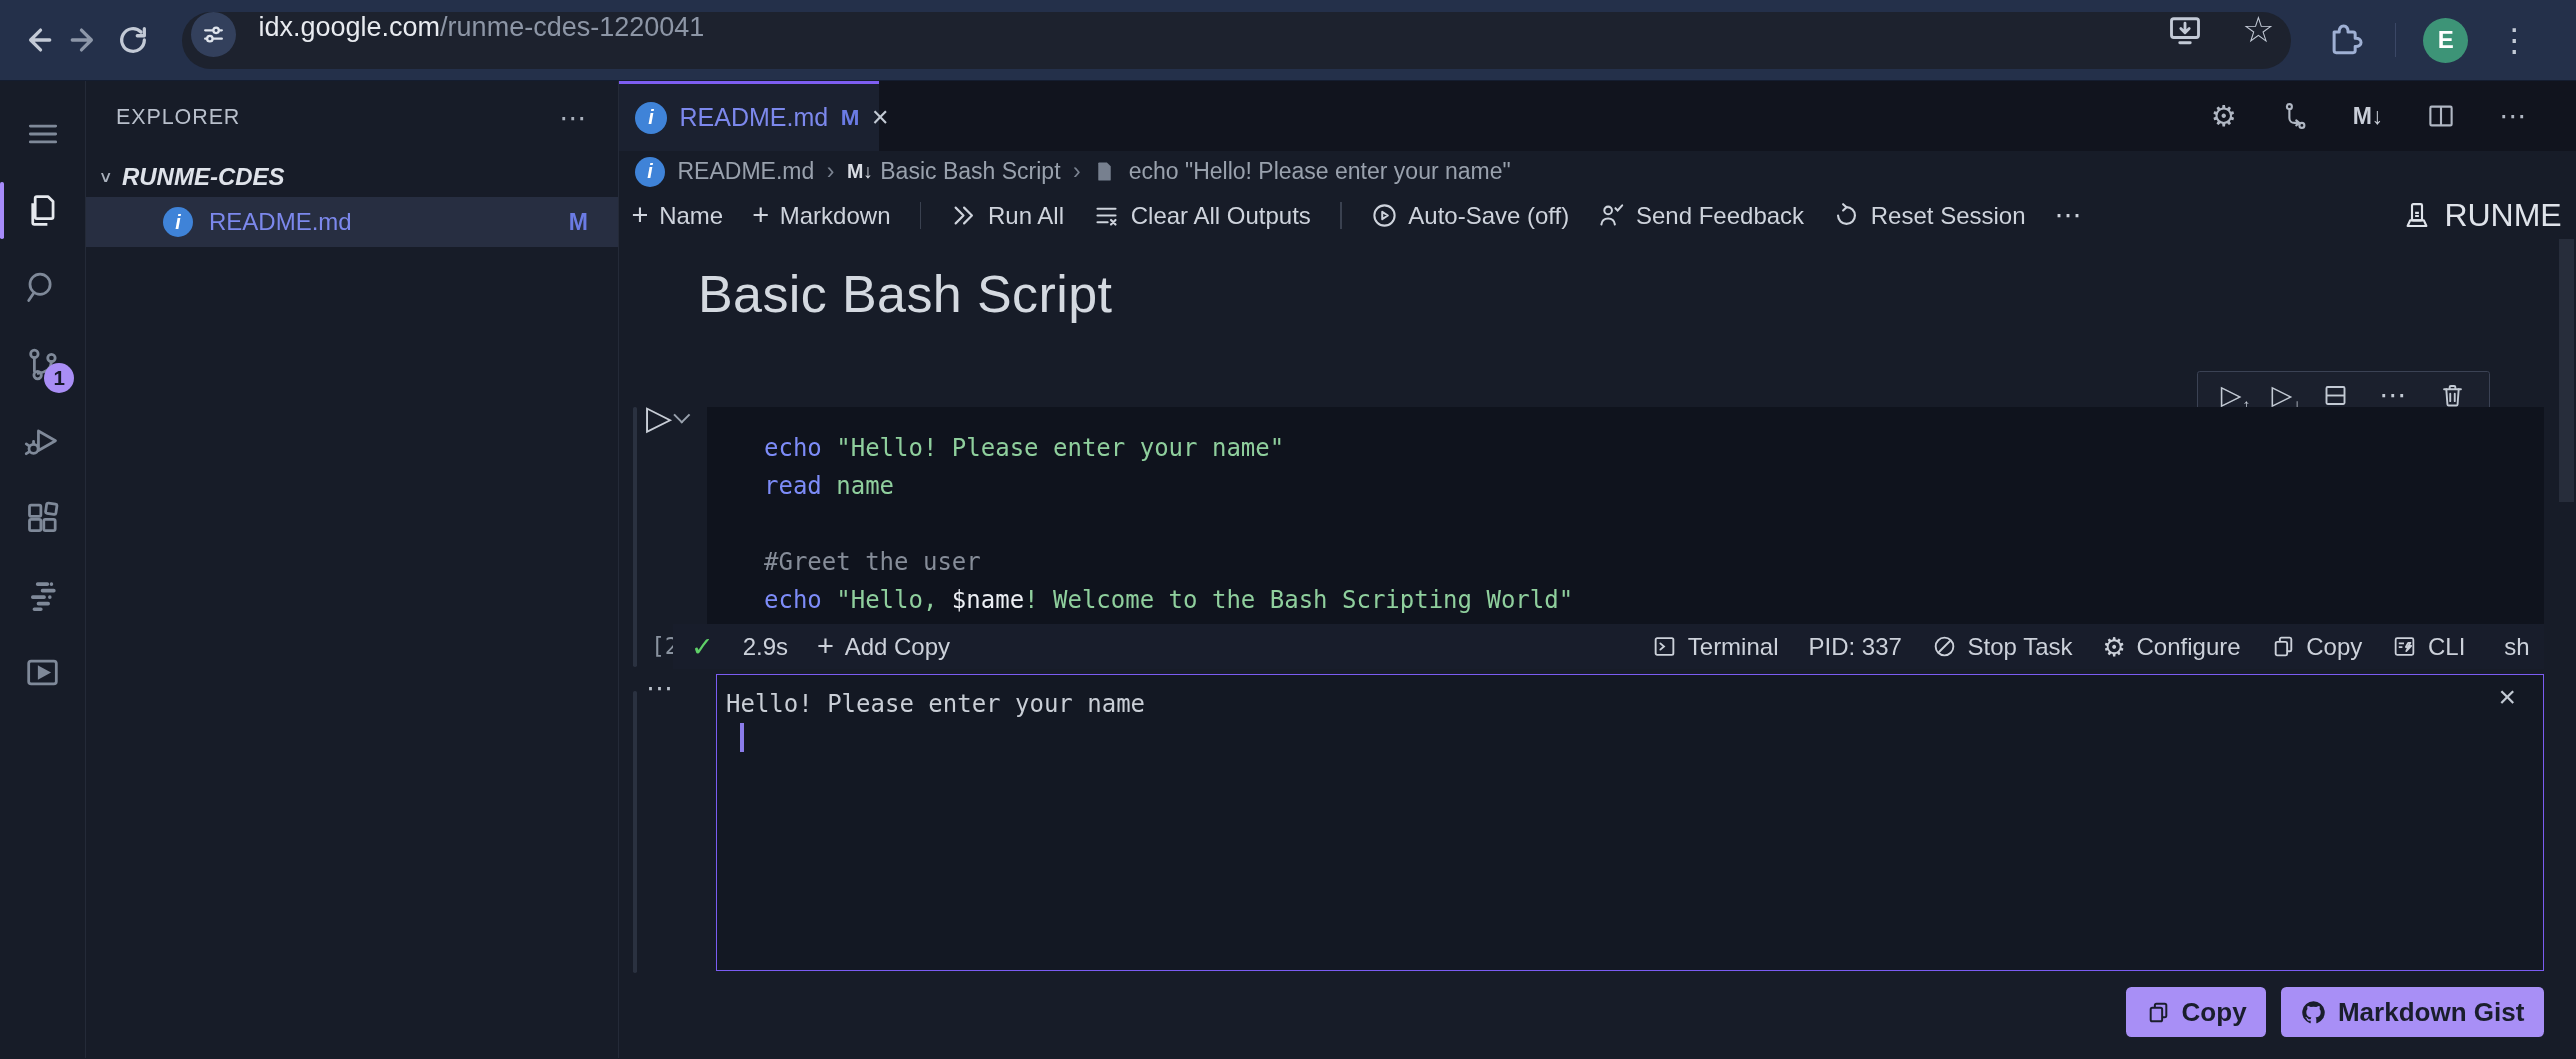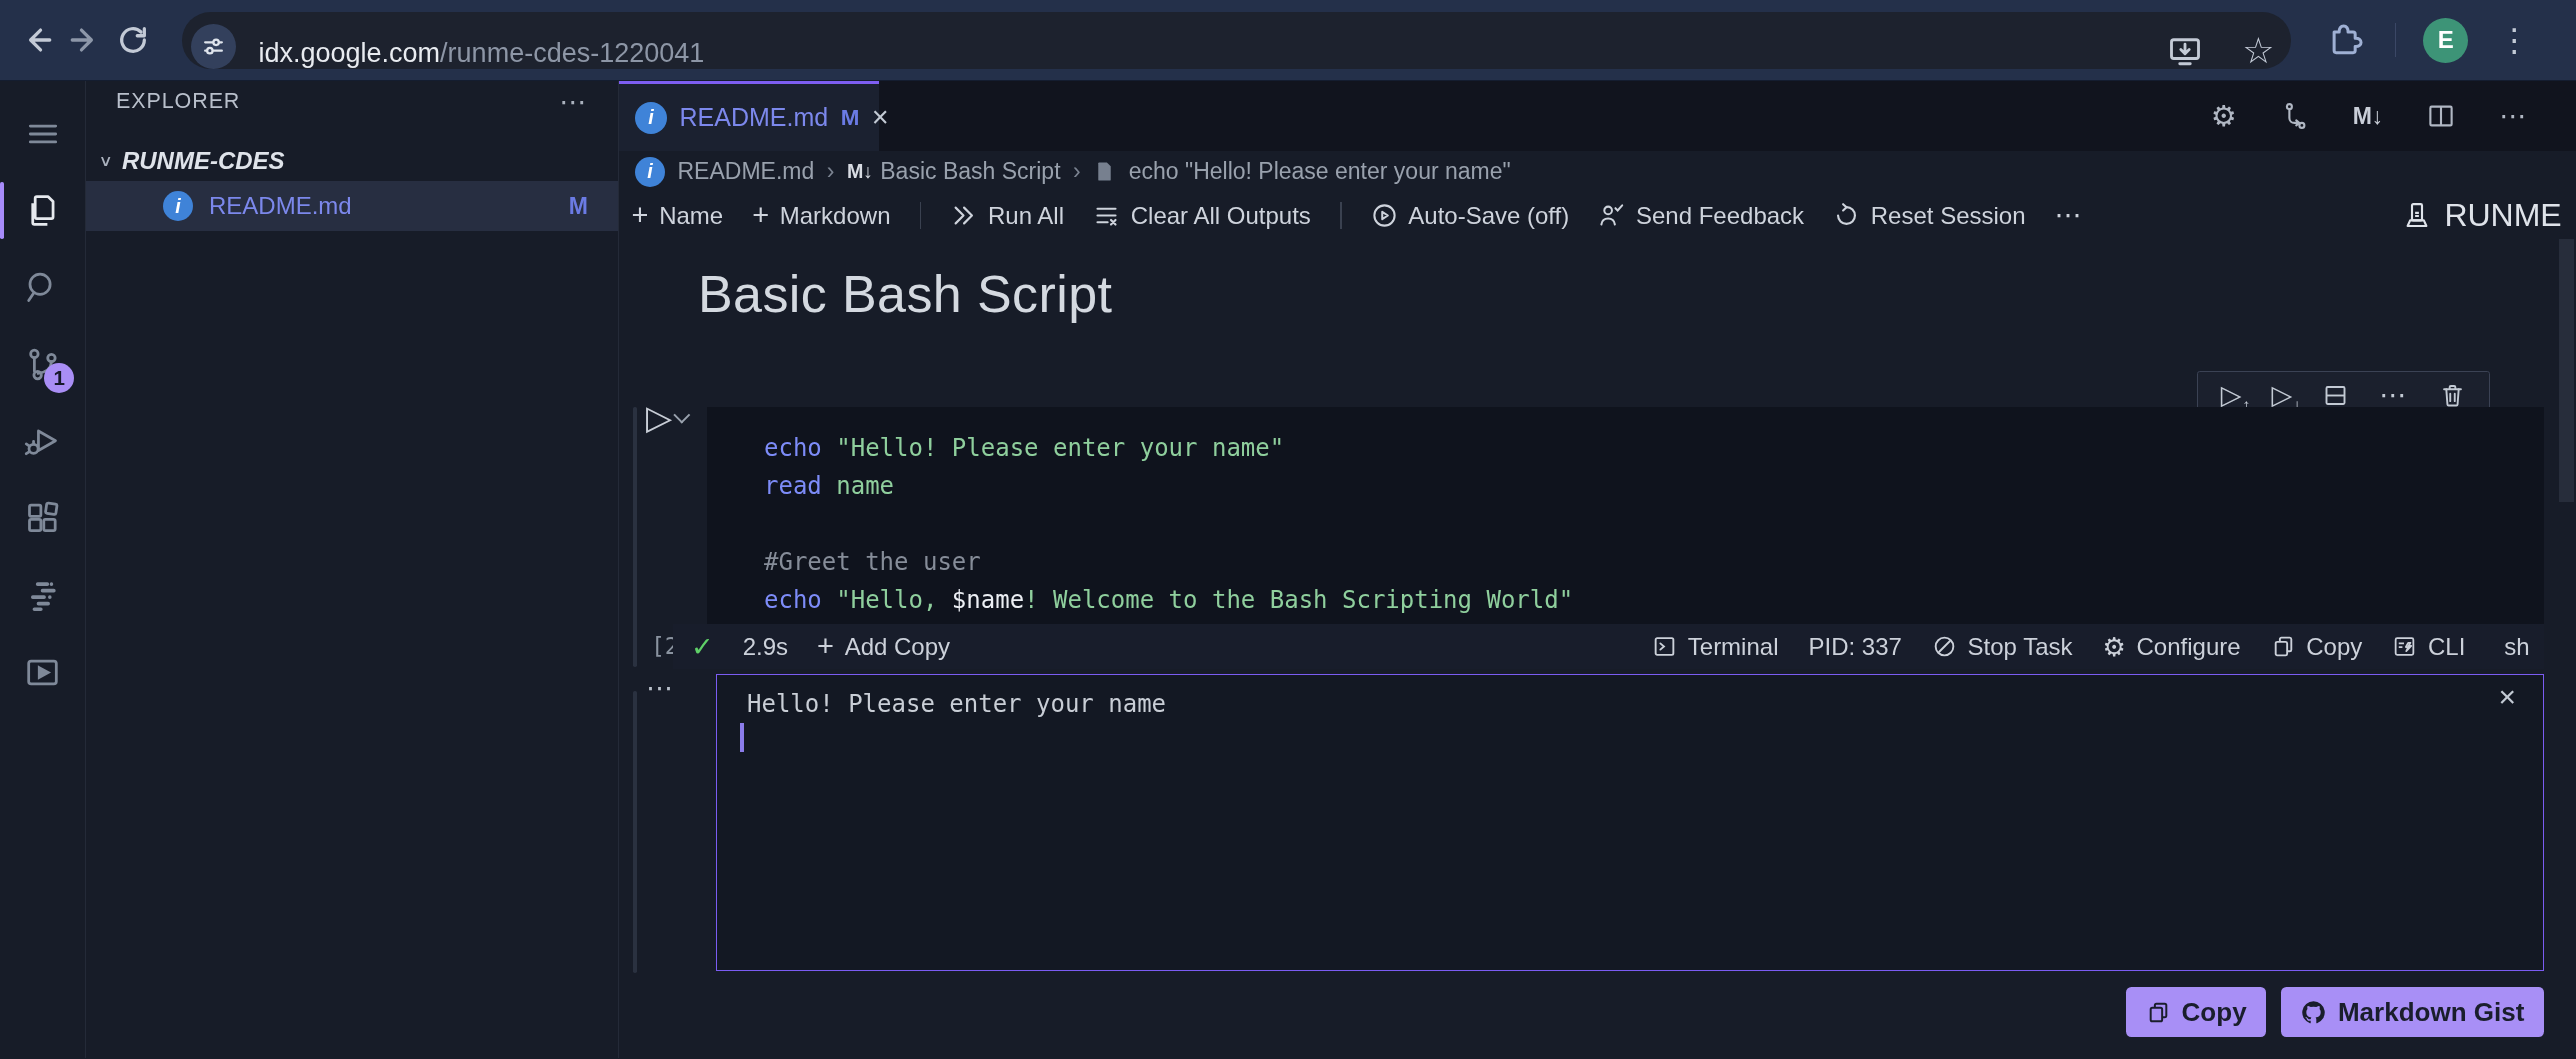--- a/index.html
+++ b/index.html
@@ -5,21 +5,21 @@
   * { margin:0; padding:0; box-sizing:border-box; }
   html,body { width:2576px; height:1060px; overflow:hidden; }
   body { background:#171c28; font-family:"Liberation Sans", sans-serif; color:#ccd1da; }
   svg { display:block; }
 
   
   .browser-bar { height:81px; background:#24304a; display:flex; align-items:center; border-bottom:1.8px solid #141d30; }
   .nav-btn { width:48px; height:48px; display:flex; align-items:center; justify-content:center; color:#c3cad6; }
   .nav-btn.fwd { color:#8d97a9; }
   .nav-btn.back { margin-left:12.5px; }
-  .url-pill { margin-left:25px; width:2109px; height:57px; background:#1d222e; border-radius:29px; display:flex; align-items:flex-end; padding:0 16px 0 9px; }
+  .url-pill { margin-left:25px; width:2109px; height:57px; background:#1d222e; border-radius:29px; display:flex; align-items:flex-start; padding:0 16px 0 9px; }
   .tune-circle { width:45px; height:45px; border-radius:50%; background:#33405c; display:flex; align-items:center; justify-content:center; color:#dfe4ec; }
   .url-text { margin-left:23px; font-size:27px; white-space:nowrap; }
   .url-host { color:#e8ebf0; }
   .url-path { color:#8d96a6; }
   .pill-right { margin-left:auto; display:flex; align-items:center; gap:39px; color:#c3cad6; }
   .chrome-right { display:flex; align-items:center; margin-left:36px; gap:0; }
   .puzzle-icon { color:#9fb0d4; }
   .chrome-divider { width:1.8px; height:34px; background:#3b4766; margin:0 27px 0 30px; }
   .avatar { width:45px; height:45px; border-radius:50%; display:flex; align-items:center; justify-content:center; color:#fff; font-size:24px; font-weight:700; }
   .kebab { margin-left:30px; margin-right:19.7px; font-size:32px; color:#c3cad6; line-height:1; }
@@ -27,21 +27,21 @@
 
   
   .ide { display:flex; height:977px; }
   .activity-bar { width:86px; border-right:0.9px solid #242a38; padding-top:14.3px; display:flex; flex-direction:column; background:#171c28; flex:none; }
   .ab-item { height:77px; display:flex; align-items:center; justify-content:center; color:#7f8999; position:relative; }
   .ab-item.active { color:#e6e9ee; }
   .ab-item.active::before { content:""; position:absolute; left:0; top:9.8px; width:3.6px; height:57px; background:#a78bfa; border-radius:1.8px; }
   .ab-badge { position:absolute; right:10.7px; bottom:10.7px; width:30px; height:30px; border-radius:50%; background:#a98ef5; color:#16192a; font-size:20.6px; font-weight:700; display:flex; align-items:center; justify-content:center; }
 
   .sidebar { width:533px; border-right:0.9px solid #242a38; background:#171c28; flex:none; }
-  .sb-header { height:41px; display:flex; align-items:center; padding:0 30px;gap:25px; }
+  .sb-header { margin-top:16px; height:41px; display:flex; align-items:center; padding:0 30px;gap:25px; }
   .sb-title { font-size:21.5px; letter-spacing:0.9px; color:#b8bfcb; }
   .sb-more { margin-left:auto; font-size:27px; color:#aab1bd; letter-spacing:1.8px; }
   .sb-section { margin-top:18px; height:41px; display:flex; align-items:center; padding-left:12.5px; gap:9px; color:#dfe3ea; }
   .sb-chevron { font-size:19.7px; color:#aab1bd; transform:scaleY(.8); }
   .sb-section-name { font-size:24px; font-weight:700;font-style:italic; }
   .sb-file { height:50px; background:#272e41; display:flex; align-items:center; padding-left:77px; gap:16px; position:relative; }
   .sb-file-name { font-size:24px; color:#7c88ec; }
   .sb-file-badge { position:absolute; right:30px; font-size:23px; font-weight:600; color:#6b7be4; }
   .info-dot { width:30px; height:30px; border-radius:50%; background:#3f83d8; color:#fff; font-size:19.7px; font-weight:700; font-style:italic; display:flex; align-items:center; justify-content:center; flex:none; }
 
@@ -90,21 +90,21 @@
   .status-bar { position:absolute; left:54px; right:32px; top:385px; height:45px; background:#181d2b; display:flex; align-items:center; font-size:24px; color:#ccd1da; padding:0 14.3px 0 18px; }
   .sb-left { display:flex; align-items:center; gap:29px; }
   .check { color:#5fd068; font-size:27px; }
   .sb-right { margin-left:auto; display:flex; align-items:center; gap:30px; }
   .sb-item { display:flex; align-items:center; gap:10.7px; white-space:nowrap; }
   .sb-lang { margin-left:9px; }
   .small-gear { font-size:26px; line-height:1; }
 
   .more-output { position:absolute; left:27px; top:433px; font-size:27px; letter-spacing:2.7px; color:#b9c0cb; }
   .terminal { position:absolute; left:97px; right:32px; top:435px; height:297px; background:#131823; border:1.8px solid #7b5cf2; }
-  .terminal-text { position:absolute; left:30px; top:14.3px; font-family:"DejaVu Sans Mono", monospace; font-size:24px; line-height:30px; color:#c9ced6; }
+  .terminal-text { position:absolute; left:9px; top:14.3px; font-family:"DejaVu Sans Mono", monospace; font-size:24px; line-height:30px; color:#c9ced6; }
   .term-cursor { position:absolute; left:23px; top:48px; width:3.6px; height:29px; background:#8b7cea; }
   .term-close { position:absolute; right:27px; top:5.4px; font-size:30px; color:#c3cad4; }
 
   .footer-buttons { position:absolute; right:32px; top:748px; display:flex; gap:14.3px; }
   .btn { height:50px; background:#a88ff6; color:#1a1e2c; border-radius:5.4px; display:flex; align-items:center; gap:10.7px; padding:0 19.7px; font-size:26px; font-weight:600; }
   .btn svg { flex:none; }
 
   .scroll-thumb { position:absolute; right:1.8px; top:0; width:15px; height:263px; background:#272d3b; }
 </style>
 </head>

